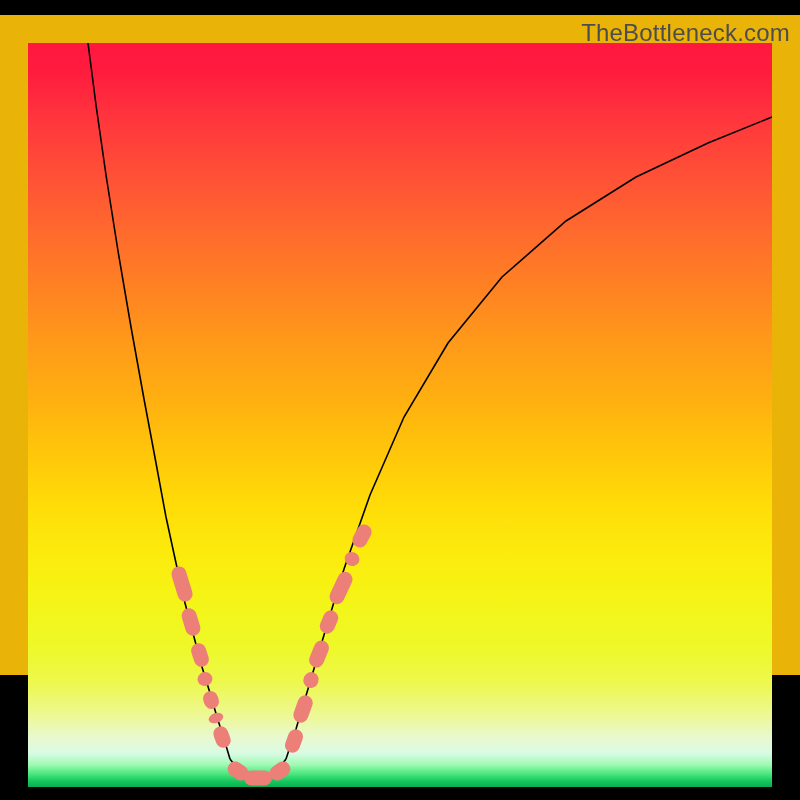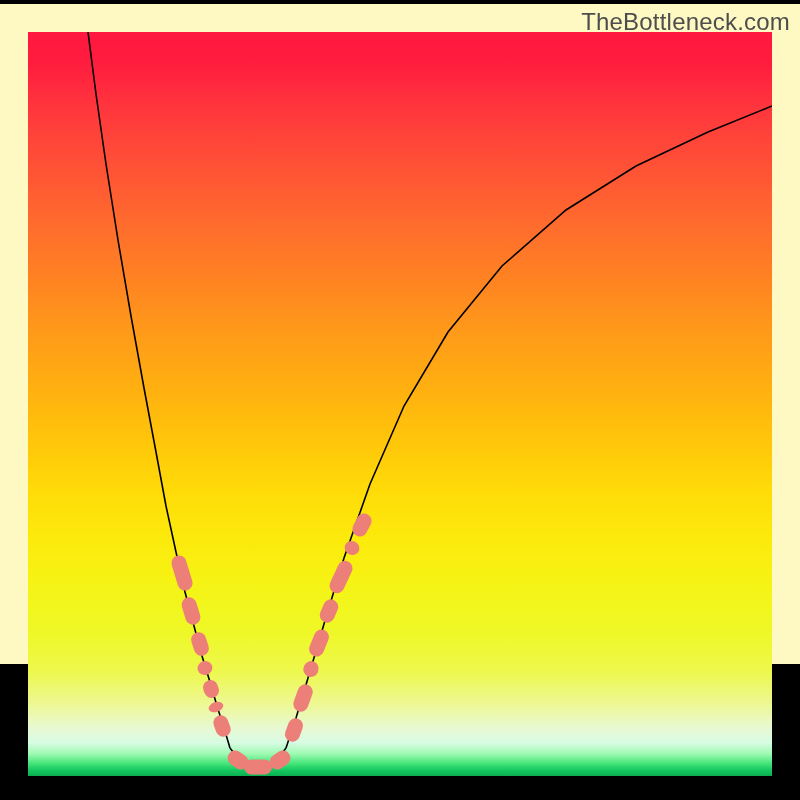--- a/index.html
+++ b/index.html
@@ -1,16 +1,16 @@
 <!DOCTYPE html>
 <html><head>
 <meta charset="utf-8">
 <style>
 html,body{margin:0;padding:0;width:800px;height:800px;overflow:hidden;background:#000;font-family:Arial,Helvetica,sans-serif}
-.frame{position:absolute;top:4px;left:0;width:800px;height:660px;background:#fef9c3}
+.frame{position:absolute;top:15px;left:0;width:800px;height:660px;background:#eab308}
 .plot{position:absolute;top:28px;left:28px;width:744px;height:744px;background:linear-gradient(to bottom,
   #ff173f 0%,
   #ff1c3e 4%,
   #ff353d 10%,
   #ff5136 18%,
   #ff6c2d 26%,
   #ff8222 33%,
   #ff991a 40%,
   #ffb010 48%,
   #ffc60a 55%,

